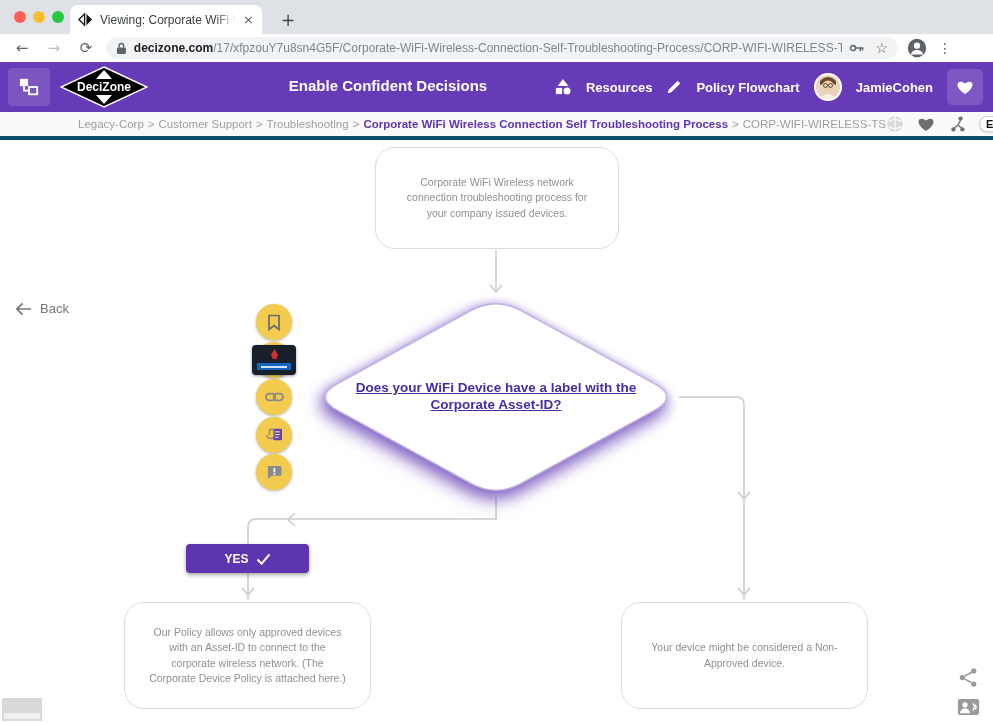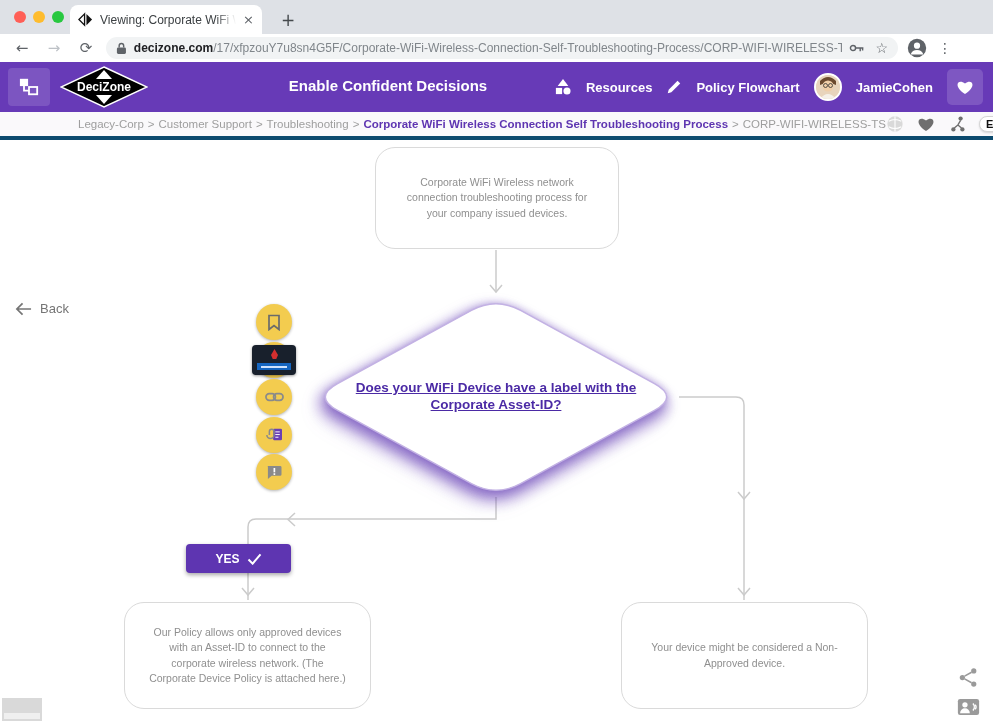--- a/index.html
+++ b/index.html
@@ -53,21 +53,21 @@
 
   
   .canvas { position:absolute; left:0; top:140px; width:993px; height:583px; background:#fff; }
   .flow-svg { position:absolute; left:0; top:0; z-index:1; }
   .node { position:absolute; background:#fff; border:1px solid #dadada; border-radius:20px; color:#8f8f8f; font-size:10.5px; line-height:1.45; display:flex; align-items:center; justify-content:center; text-align:center; padding:26px 22px; z-index:2; }
   .node-start { left:375px; top:7px; width:244px; height:102px; }
   .node-yes-result { left:124px; top:462px; width:247px; height:107px; }
   .node-no-result { left:621px; top:462px; width:247px; height:107px; }
   .diamond-label { position:absolute; left:326px; top:240px; width:340px; text-align:center; color:#4b2aa5; font-weight:bold; font-size:13.5px; line-height:1.25; z-index:2;text-decoration:underline; }
   .answerbtn { position:absolute; height:29px; background:#5e35b1; border-radius:4px; color:#fff; font-weight:bold; font-size:12px; display:flex; align-items:center; justify-content:center; gap:7px; box-shadow:0 2px 4px rgba(0,0,0,.35); z-index:3; }
-  .btn-yes { left:186px; top:404px; width:105px; }
+  .btn-yes { left:186px; top:404px; width:123px; }
   .btn-no { left:682px; top:404px; width:124px; }
   .backlink { position:absolute; left:15px; top:161px; display:flex; align-items:center; gap:8px; color:#757575; font-size:13px; z-index:3; }
 
   .toolcol { position:absolute; left:256px; top:164px; width:44px; z-index:4; }
   .toolbtn { position:absolute; width:36px; height:36px; border-radius:50%; background:#f3cc4f; box-shadow:0 1px 3px rgba(0,0,0,.3); display:flex; align-items:center; justify-content:center; }
   .thumb { position:absolute; left:-4px; top:41px; width:44px; height:30px; background:#18202c; border-radius:4px; box-shadow:0 1px 3px rgba(0,0,0,.4); overflow:hidden; z-index:5; }
   .thumb .flame { position:absolute; left:19px; top:4px; width:7px; height:10px; background:#d32f2f; clip-path:polygon(50% 0,100% 60%,75% 100%,25% 100%,0 60%); }
   .thumb .band { position:absolute; left:5px; bottom:5px; width:34px; height:7px; background:#1565c0; display:flex; align-items:center; justify-content:center; }
   .thumb .band i { display:block; width:26px; height:2px; background:#cfe3ff; }
 

